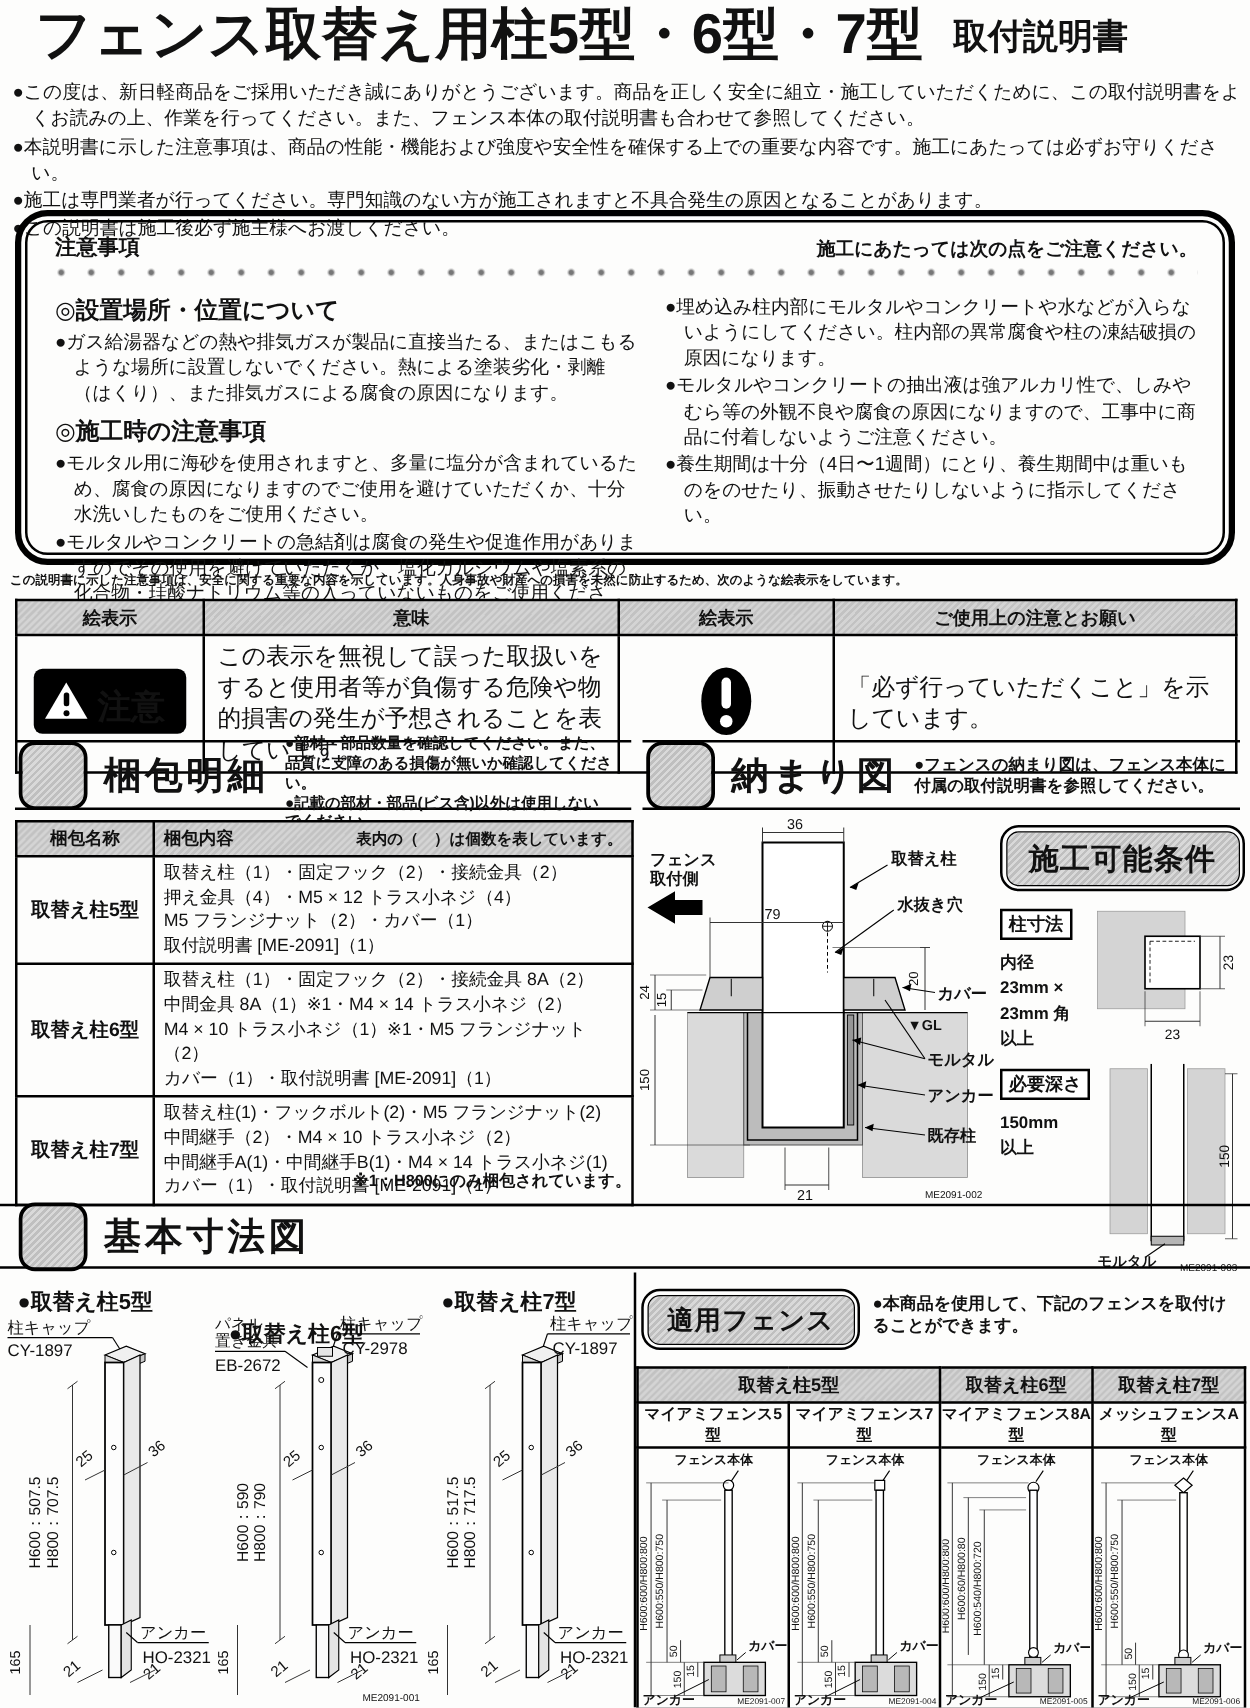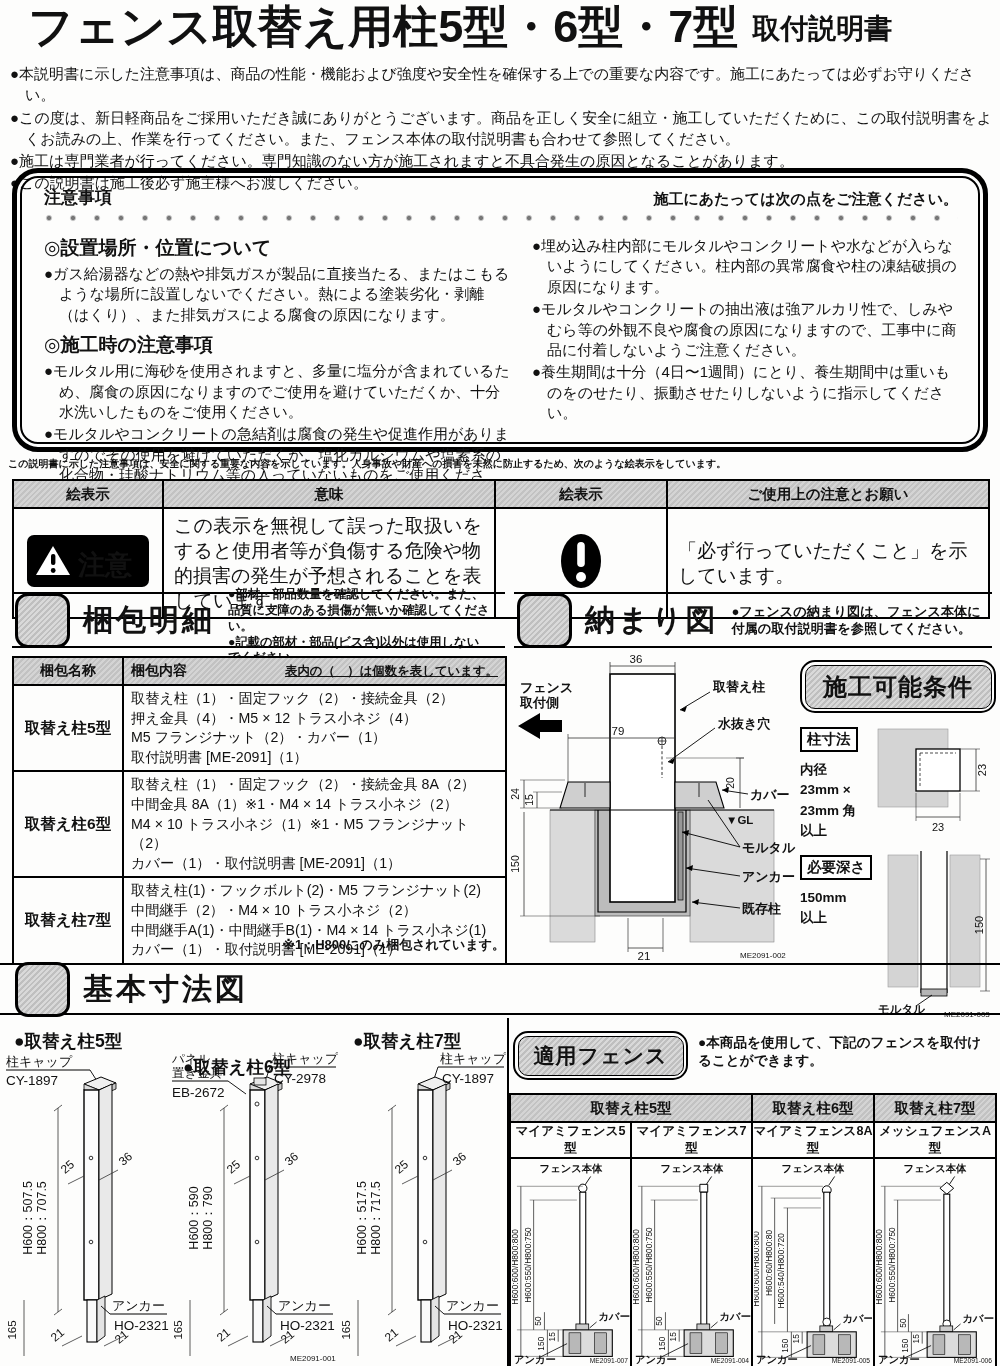--- a/index.html
+++ b/index.html
@@ -4,21 +4,21 @@
 <style>
   html,body{margin:0;padding:0;}
   body{
     width:1000px;height:1366px;position:relative;overflow:hidden;
     background:#fdfdfc;color:#111;
     font-family:"Liberation Sans","DejaVu Sans",sans-serif;
   }
   .abs{position:absolute;}
   .hatch{background:repeating-linear-gradient(135deg,#d9d9d9 0 2px,#bfbfbf 2px 4px);}
   
-  .title-row{top:2px;left:28px;display:flex;align-items:flex-end;gap:14px;}
+  .title-row{top:2px;left:28px;display:flex;align-items:flex-end;gap:24px;}
   .page-title{font-size:45px;font-weight:900;letter-spacing:0;line-height:1.1;}
   .page-subtitle{font-size:28px;font-weight:900;padding-bottom:4px;}
   
   .intro{top:63px;left:10px;width:984px;font-size:15px;line-height:1.42;font-weight:500;}
   .intro p{margin:0 0 1px;padding-left:1em;text-indent:-1em;}
   
   .caution-outer{top:168px;left:12px;width:976px;height:284px;border:5px solid #000;border-radius:26px;padding:3px;box-sizing:border-box;}
   .caution-inner{border:2px solid #000;border-radius:18px;height:100%;box-sizing:border-box;padding:8px 20px 4px 22px;}
   .c-head{display:flex;justify-content:space-between;align-items:flex-end;}
   .c-title{font-size:17px;font-weight:800;}
@@ -79,22 +79,22 @@
 </style>
 </head>
 <body>
 
 <div class="abs title-row">
   <span class="page-title">フェンス取替え用柱5型・6型・7型</span>
   <span class="page-subtitle">取付説明書</span>
 </div>
 
 <div class="abs intro">
+  <p>●この度は、新日軽商品をご採用いただき誠にありがとうございます。商品を正しく安全に組立・施工していただくために、この取付説明書をよくお読みの上、作業を行ってください。また、フェンス本体の取付説明書も合わせて参照してください。</p>
   <p>●本説明書に示した注意事項は、商品の性能・機能および強度や安全性を確保する上での重要な内容です。施工にあたっては必ずお守りください。</p>
-  <p>●この度は、新日軽商品をご採用いただき誠にありがとうございます。商品を正しく安全に組立・施工していただくために、この取付説明書をよくお読みの上、作業を行ってください。また、フェンス本体の取付説明書も合わせて参照してください。</p>
   <p>●施工は専門業者が行ってください。専門知識のない方が施工されますと不具合発生の原因となることがあります。</p>
   <p>●この説明書は施工後必ず施主様へお渡しください。</p>
 </div>
 
 <div class="abs caution-outer">
   <div class="caution-inner">
     <div class="c-head">
       <span class="c-title">注意事項</span>
       <span class="c-lead">施工にあたっては次の点をご注意ください。</span>
     </div>
@@ -175,21 +175,21 @@
   <colgroup>
       <col style="width:110px">
       <col style="width:383px">
     </colgroup>
   <tbody>
       <tr>
     <th class="th-hatch">梱包名称</th>
     <th class="th-hatch">
       <div class="konpo-head2">
         <span style="font-weight:800;">梱包内容</span>
-        <span style="font-size:12.4px;font-weight:700;text-decoration:underline;">表内の（　）は個数を表しています。</span>
+        <span style="font-size:12.4px;font-weight:700;">表内の（　）は個数を表しています。</span>
       </div>
     </th>
   </tr>
   <tr>
     <td class="konpo-name">取替え柱5型</td>
     <td class="konpo-lines">
       <div>取替え柱（1）・固定フック（2）・接続金具（2）</div>
       <div>押え金具（4）・M5 × 12 トラス小ネジ（4）</div>
       <div>M5 フランジナット（2）・カバー（1）</div>
       <div>取付説明書 [ME-2091]（1）</div>

